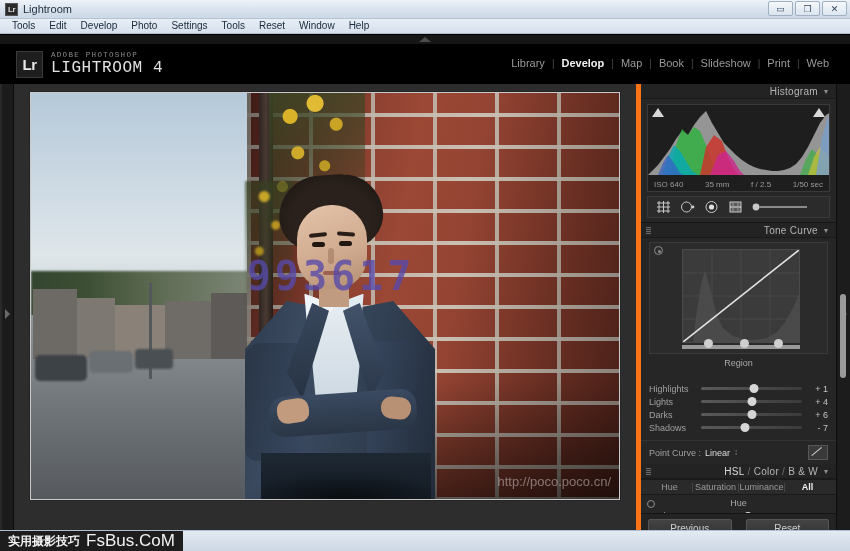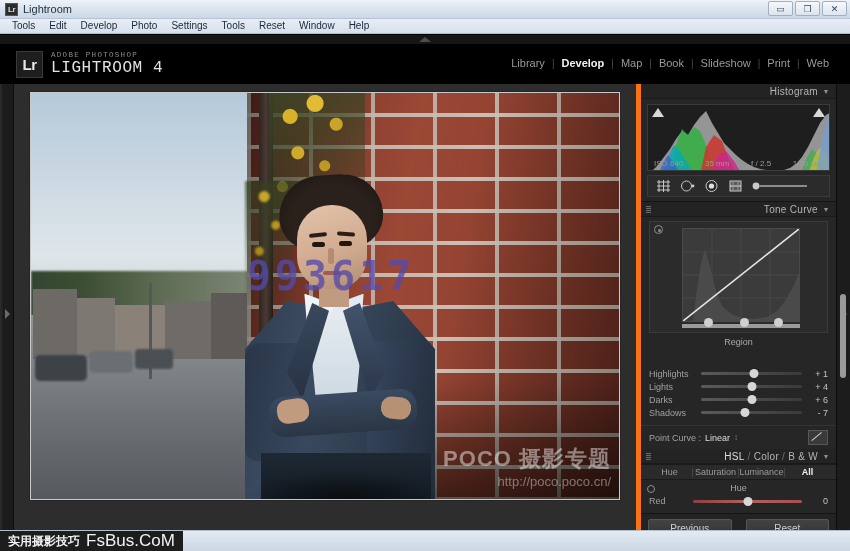--- a/index.html
+++ b/index.html
@@ -328,21 +328,21 @@
   .panel-head .dot {
     position: absolute; left: 5px; width: 5px; height: 7px;
     background: repeating-linear-gradient(0deg,#6a6a6a 0 1px,#2b2b2b 1px 2px);
   }
   .panel-title { font-size: 10px; color: #b4b4b4; letter-spacing: 0.3px; }
   .panel-title .sl { color: #6d6d6d; margin: 0 3px; }
   .panel-title .hl { color: #dcdcdc; }
   .caret { font-size: 8px; color: #8f8f8f; margin-left: 6px; }
 
   .histogram-box {
-    margin: 5px 6px 4px 6px; height: 67px; background: #1e1e1e;
+    margin: 5px 6px 4px 6px; height: 88px; background: #1e1e1e;
     border: 1px solid #3a3a3a; position: relative; overflow: hidden;
   }
   .hist-svg { position: absolute; left: 0; top: 0; }
   .clip-tri {
     position: absolute; top: 3px; width: 0; height: 0;
     border-left: 6px solid transparent; border-right: 6px solid transparent;
     border-bottom: 9px solid #d8d8d8;
   }
   .clip-l { left: 4px; }
   .clip-r { right: 4px; }
@@ -381,21 +381,21 @@
     position: absolute; left: 32px; bottom: 4px; width: 118px; height: 4px;
     background: #9a9a9a;
   }
   .split-pt {
     position: absolute; bottom: 1px; width: 9px; height: 9px;
     background: #cfcfcf; border-radius: 50%;
   }
 
   .region-wrap { padding: 4px 8px 2px 8px; }
   .region-title {
-    font-size: 9px; color: #a9a9a9; text-align: center; margin-bottom: 20px;
+    font-size: 9px; color: #a9a9a9; text-align: center; margin-bottom: 14px;
   }
   .slider-row {
     display: flex; align-items: center; height: 13px; font-size: 9px;
   }
   .sl-label { width: 52px; color: #a0a0a0; padding-right: 6px; }
   .sl-track {
     flex: 1; height: 3px; background: linear-gradient(90deg,#5a5a5a,#3a3a3a);
     position: relative; border-radius: 2px;
   }
   .sl-knob {
@@ -580,21 +580,20 @@
           <div class="ph nose"></div>
           <div class="ph mouth"></div>
           <div class="ph forearm"></div>
           <div class="ph hand-a"></div>
           <div class="ph hand-b"></div>
           <div class="ph legs"></div>
           <div class="ph ground-shadow"></div>
 
           <div class="ph wm-num">993617</div>
           <div class="ph wm-poco">
-            <div class="p1">POCO 摄影专题</div>
             <div class="p2">http://poco.poco.cn/</div>
           </div>
         </div>
       </div>
 
       <div class="right-panel">
 
         <div class="panel-head">
           <span class="panel-title">Histogram</span>
           <span class="caret">▾</span>

